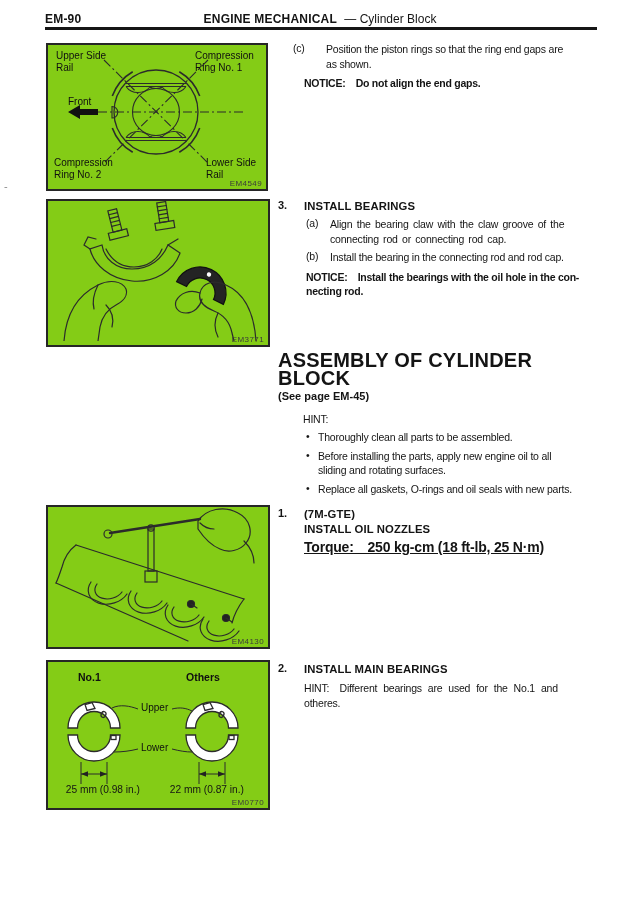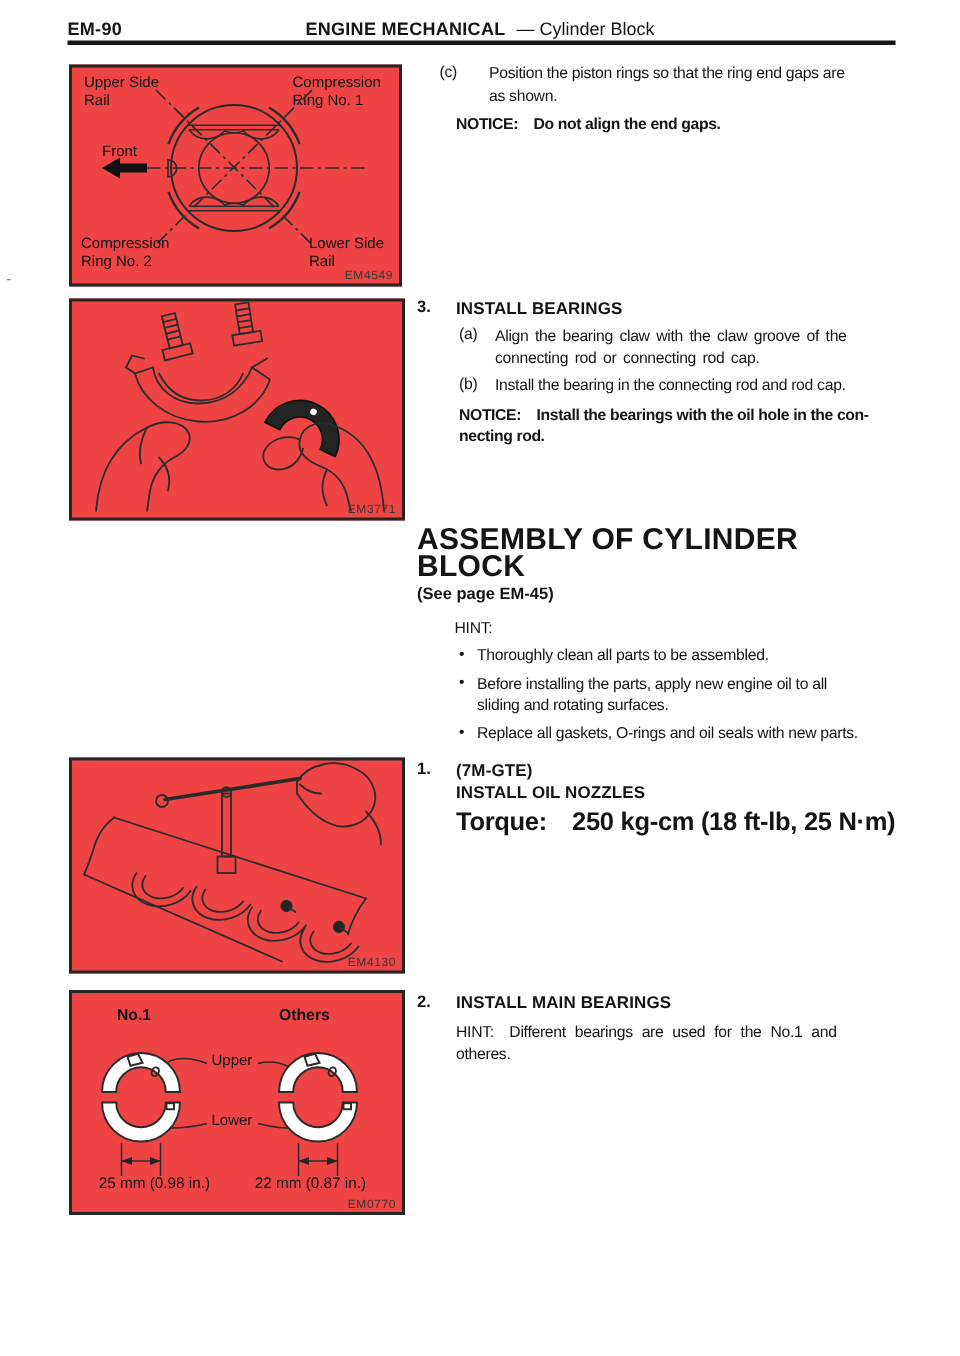--- a/index.html
+++ b/index.html
@@ -9,21 +9,21 @@
   }
   .abs{position:absolute;}
   
   .hdr-code{left:45px;top:12px;font-size:12px;font-weight:bold;letter-spacing:.2px;}
   .hdr-title{left:0;right:0;top:12px;text-align:center;font-size:12px;}
   .hdr-title .b{font-weight:bold;letter-spacing:.2px;}
   .hdr-title .r{font-weight:normal;margin-left:4px;}
   .hdr-rule{left:45px;top:27px;width:552px;height:3px;background:#161616;}
   .margin-dash{left:4px;top:180px;font-size:11px;color:#8a8a8a;}
   
-  .fig{position:absolute;border:2px solid #262626;background:#ef4444;}
+  .fig{position:absolute;border:2px solid #262626;background:#84cc16;}
   .fig svg{display:block;}
   .figlabel{position:absolute;font-size:10px;line-height:11.5px;color:#101010;white-space:pre-line;}
   .figlabel.b{font-weight:bold;font-size:10.5px;}
   .figcode{position:absolute;right:4px;bottom:1px;font-size:8px;color:#3a3a3a;letter-spacing:.4px;}
   .dim{position:absolute;font-size:10.2px;text-align:right;white-space:nowrap;}
   
   .body, .sub-text, .notice, .hint, .bullet-text{
     font-size:10.5px;line-height:14.5px;letter-spacing:-.2px;white-space:pre-line;
   }
   .blk{position:absolute;width:319px;}
@@ -37,21 +37,21 @@
   .wsw{word-spacing:3.2px;}
   .notice{font-weight:bold;margin-left:28px;margin-top:5px;letter-spacing:-.25px;}
   .asm-title{font-size:20px;font-weight:bold;letter-spacing:.2px;line-height:18px;}
   .asm-see{font-size:11px;font-weight:bold;margin-top:2px;line-height:14px;}
   .hintwrap{margin-left:25px;margin-top:9px;}
   .hintlabel{font-size:10.5px;letter-spacing:-.2px;line-height:14px;}
   .bullets{margin-top:4px;}
   .bullet{display:flex;margin-left:3px;margin-bottom:4px;}
   .bullet-dot{width:12px;flex:none;font-size:10.5px;}
   .bullet-text{flex:1;}
-  .torque{font-weight:bold;margin-top:3px;font-size:17px;letter-spacing:-.2px;line-height:15px;}
+  .torque{font-weight:bold;margin-top:3px;font-size:14px;letter-spacing:-.2px;line-height:15px;text-decoration:underline;}
 </style>
 </head>
 <body>
 
 <div class="page">
 
   <div class="abs hdr-code">EM-90</div>
   <div class="abs hdr-title">
     <span class="b">ENGINE MECHANICAL</span>
     <span class="r">— Cylinder Block</span>

